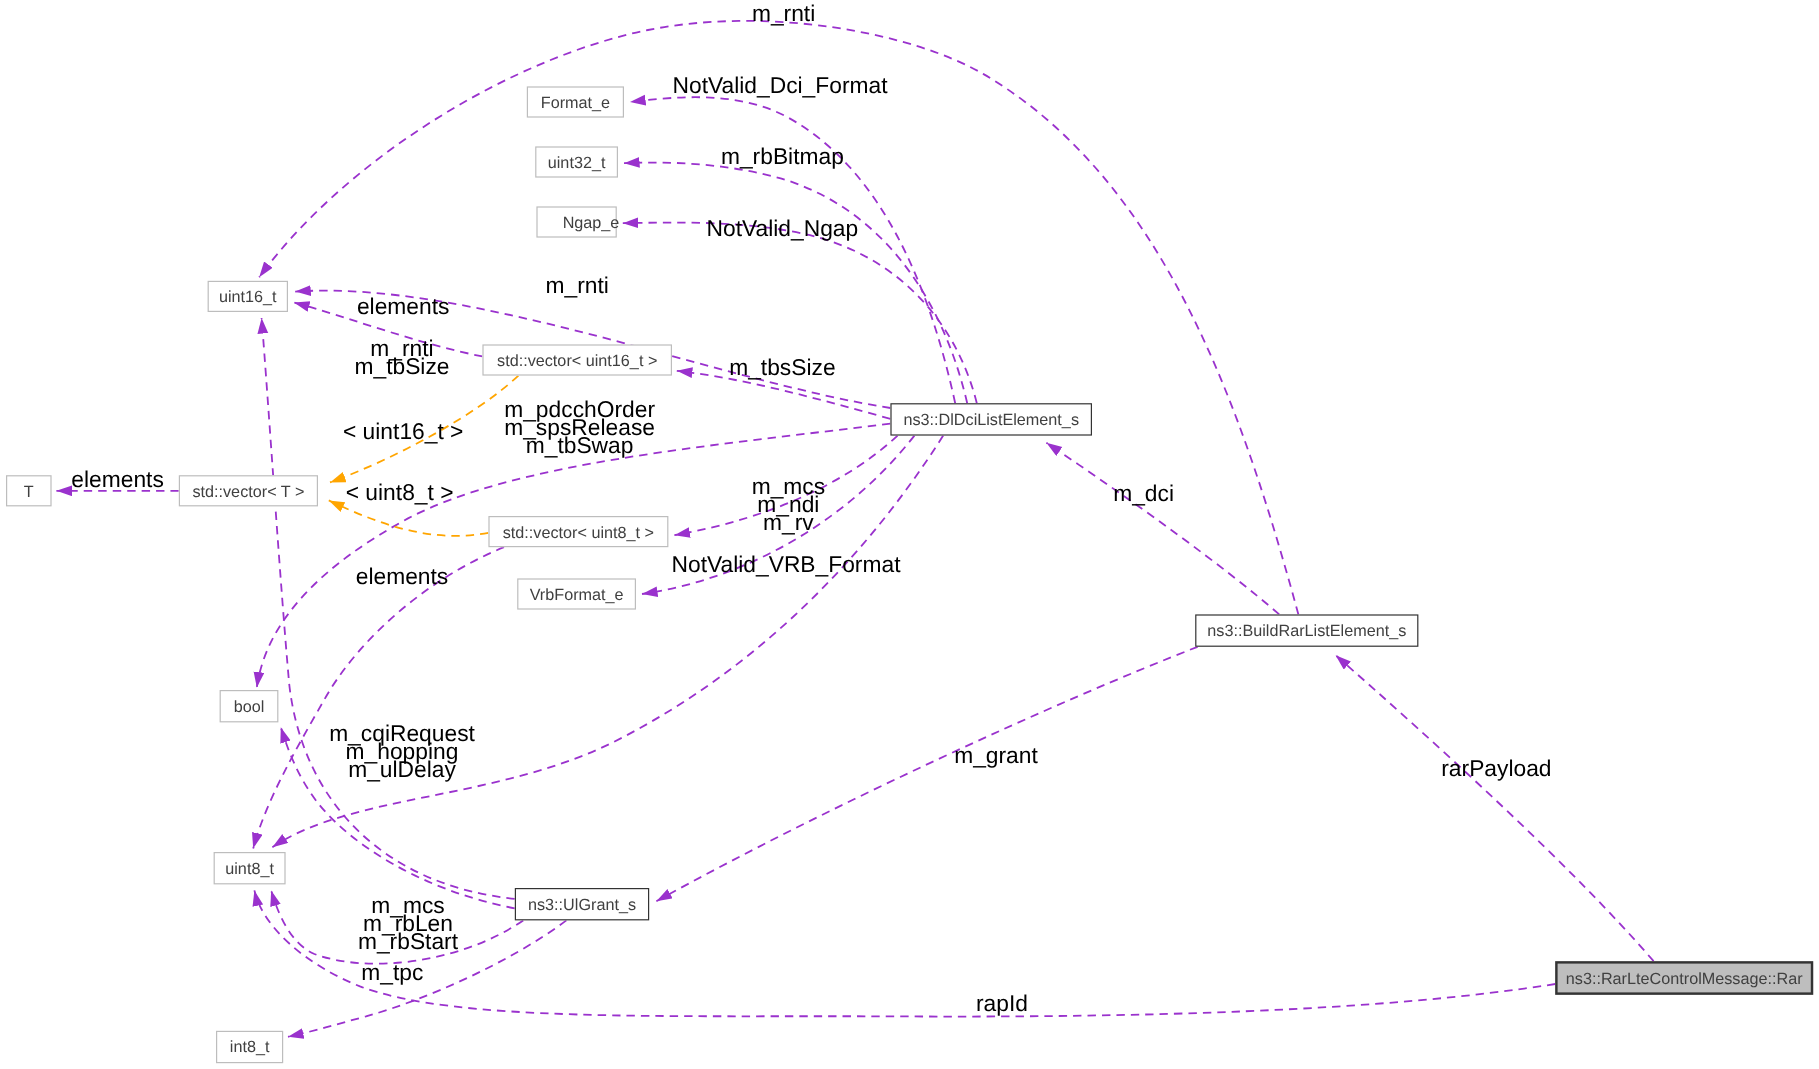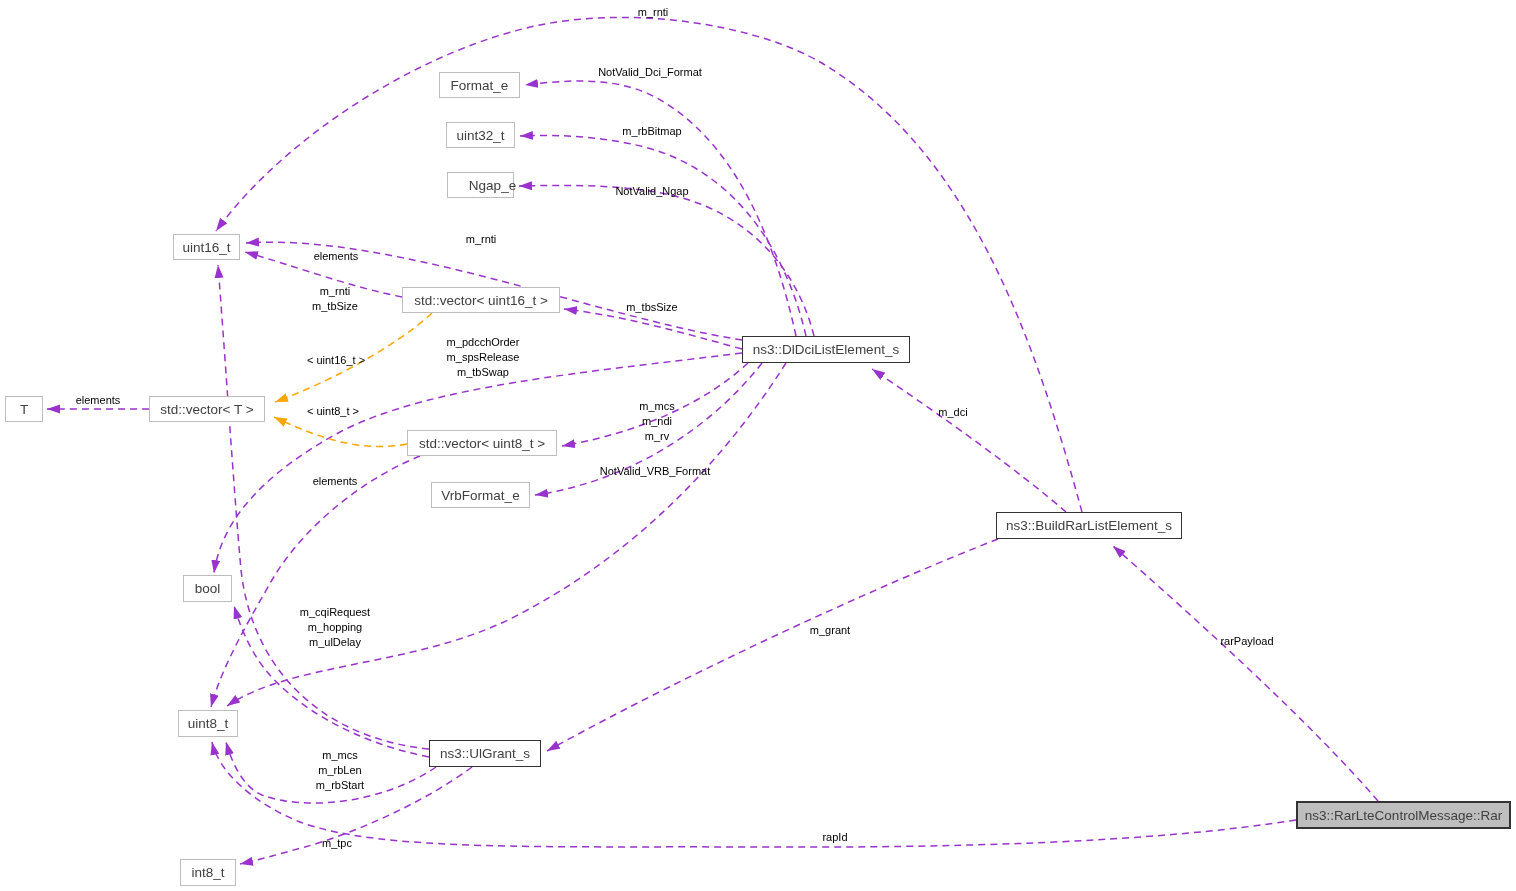--- a/index.html
+++ b/index.html
@@ -19,21 +19,21 @@
     font-size:13.5px;color:#404040;
     white-space:nowrap;
     box-sizing:border-box;
     z-index:2;
   }
   .node.class{border:1.6px solid #333333;}
   .node.main{border:2px solid #333333;background:#BEBEBE;}
   .elabel{
     position:absolute;
     transform:translate(-50%,-50%);
-    font-size:11px;line-height:15px;color:#000;
+    font-size:19px;line-height:15px;color:#000;
     text-align:center;white-space:pre-line;
     z-index:3;
   }
   path.usage{stroke:#9A32CD;stroke-width:1.5;fill:none;stroke-dasharray:7,5;}
   path.tmpl{stroke:#FFA500;stroke-width:1.5;fill:none;stroke-dasharray:7,5;}
 </style>
 </head>
 <body>
 
 <div class="diagram">
@@ -112,16 +112,16 @@
   <div class="elabel" style="left:335px;top:481px;">elements</div>
   <div class="elabel" style="left:953px;top:412px;">m_dci</div>
   <div class="elabel" style="left:335px;top:627px;">m_cqiRequest
 m_hopping
 m_ulDelay</div>
   <div class="elabel" style="left:830px;top:630px;">m_grant</div>
   <div class="elabel" style="left:1247px;top:641px;">rarPayload</div>
   <div class="elabel" style="left:340px;top:770px;">m_mcs
 m_rbLen
 m_rbStart</div>
-  <div class="elabel" style="left:337px;top:811px;margin-top:32px;">m_tpc</div>
+  <div class="elabel" style="left:327px;top:811px;">m_tpc</div>
   <div class="elabel" style="left:835px;top:837px;">rapId</div>
 
 </div>
 
 </body></html>

